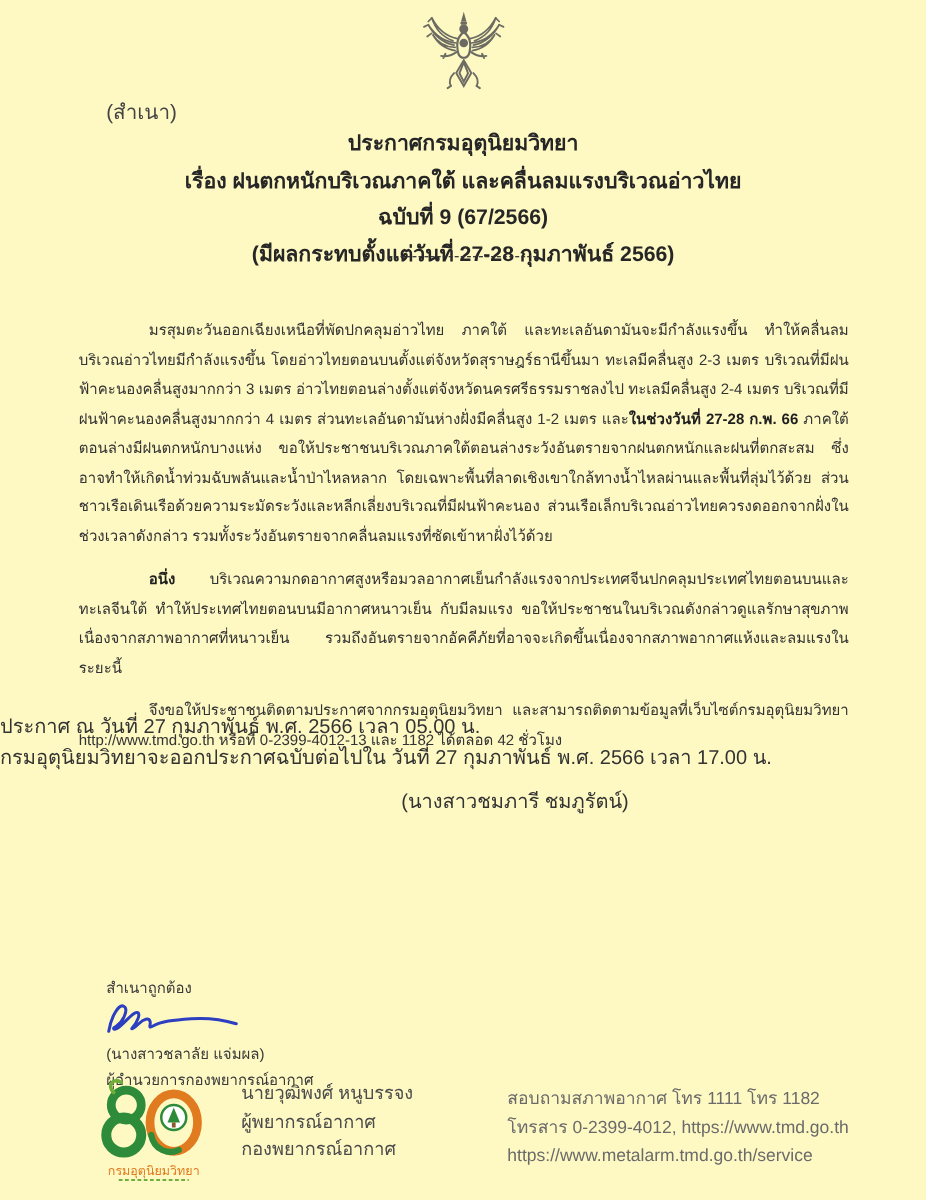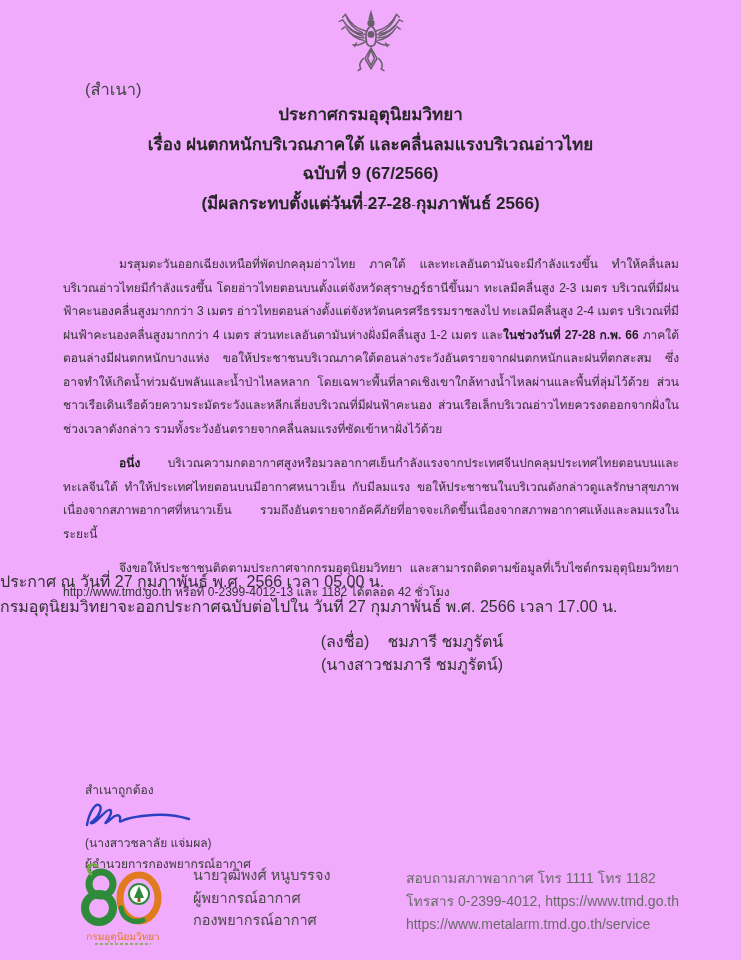--- a/index.html
+++ b/index.html
@@ -3,21 +3,21 @@
 <meta charset="utf-8">
 <style>
   * { margin: 0; padding: 0; box-sizing: border-box; }
   html, body { background: #ffffff; }
   body { font-family: "Liberation Sans", "DejaVu Sans", sans-serif; }
   .page {
     position: relative;
     width: 741px;
     height: 960px;
     margin: 0 auto;
-    background: #f0abfc;
+    background: #fef9c3;
     color: #3a3a3a;
     overflow: hidden;
   }
   .garuda {
     position: absolute;
     top: 8px;
     left: 50%;
     transform: translateX(-50%);
     width: 86px;
     height: 70px;
@@ -182,24 +182,20 @@
     <p><b>อนึ่ง</b><span> บริเวณความกดอากาศสูงหรือมวลอากาศเย็นกำลังแรงจากประเทศจีนปกคลุมประเทศไทยตอนบนและทะเลจีนใต้ ทำให้ประเทศไทยตอนบนมีอากาศหนาวเย็น กับมีลมแรง ขอให้ประชาชนในบริเวณดังกล่าวดูแลรักษาสุขภาพเนื่องจากสภาพอากาศที่หนาวเย็น รวมถึงอันตรายจากอัคคีภัยที่อาจจะเกิดขึ้นเนื่องจากสภาพอากาศแห้งและลมแรงในระยะนี้</span></p>
     <p>จึงขอให้ประชาชนติดตามประกาศจากกรมอุตุนิยมวิทยา และสามารถติดตามข้อมูลที่เว็บไซต์กรมอุตุนิยมวิทยา http://www.tmd.go.th หรือที่ 0-2399-4012-13 และ 1182 ได้ตลอด 42 ชั่วโมง</p>
   </div>
 
   <div class="issued-block">
     <div>ประกาศ ณ วันที่ 27 กุมภาพันธ์ พ.ศ. 2566 เวลา 05.00 น.</div>
     <div>กรมอุตุนิยมวิทยาจะออกประกาศฉบับต่อไปใน วันที่ 27 กุมภาพันธ์ พ.ศ. 2566 เวลา 17.00 น.</div>
   </div>
 
   <div class="sign-block">
-    <div class="sign-line1">
-      <span>(ลงชื่อ)</span>
-      <span>ชมภารี ชมภูรัตน์</span>
-    </div>
     <div>(นางสาวชมภารี ชมภูรัตน์)</div>
   </div>
 
   <div class="certify-block">
     <div>สำเนาถูกต้อง</div>
     <svg class="certify-sig" viewBox="0 0 120 34" aria-hidden="true">
       <path d="M8 26 C10 14 16 4 20 6 C24 8 20 18 14 22 C10 24 12 26 17 22 C23 17 28 10 31 11 C34 12 30 20 27 23 C25 25 28 24 32 20 C36 16 40 15 41 18 C42 21 39 24 43 22 C50 18 60 17 74 16 C88 15 100 17 110 20" fill="none" stroke="#2b3fc0" stroke-width="2.4" stroke-linecap="round"></path>
     </svg>
     <div>(นางสาวชลาลัย แจ่มผล)</div>
     <div>ผู้อำนวยการกองพยากรณ์อากาศ</div>

